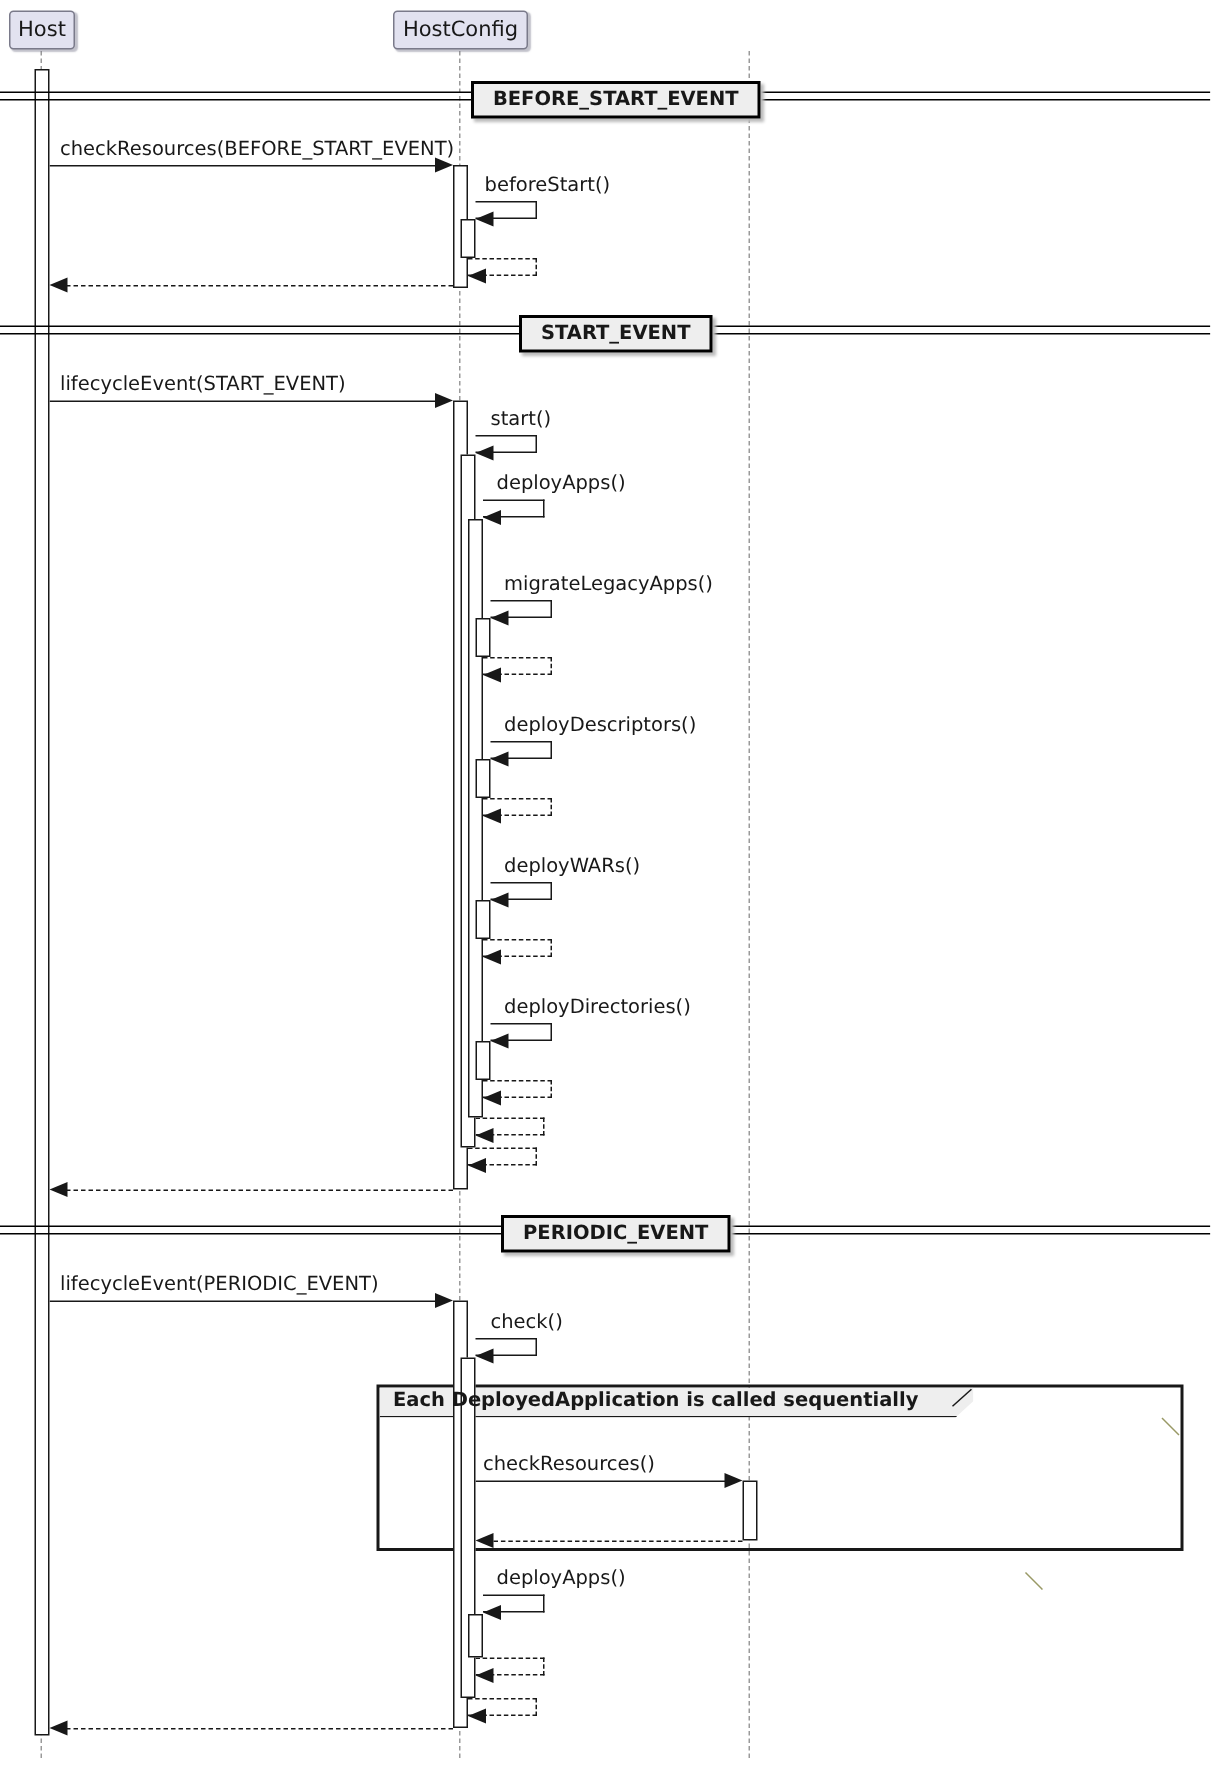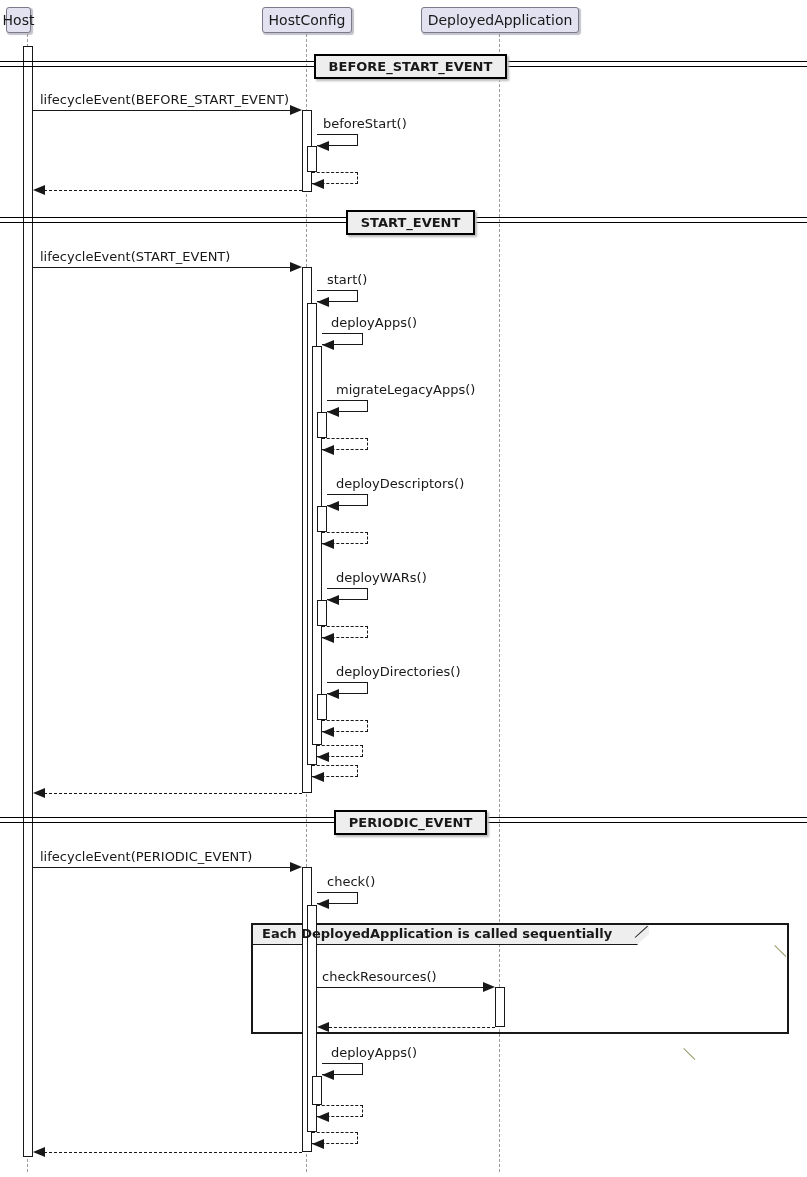--- a/index.html
+++ b/index.html
@@ -54,43 +54,40 @@
 </style>
 </head>
 <body>
 
 <div class="canvas">
 
   <div class="lifeline" style="left:27px"></div>
   <div class="lifeline" style="left:306px"></div>
   <div class="lifeline" style="left:499px"></div>
 
-  <div class="participant" style="left:6px;width:25px">
+  <div class="participant" style="left:6px;width:44px">
       <span>Host</span>
     </div>
   <div class="participant" style="left:262px;width:90px">
       <span>HostConfig</span>
-    </div>
-  <div class="participant" style="left:421px;width:158px">
-      <span>DeployedApplication</span>
     </div>
 
   <div class="group-frame">
     <div class="group-header"></div>
   </div>
   <div class="group-notch"></div>
   <div class="group-title">Each DeployedApplication is called sequentially</div>
 
   <div class="divider-line" style="top:61px"></div>
   <div class="divider-line" style="top:66px"></div>
   <div class="divider-wrap" style="top:54px">
     <span class="divider-box">BEFORE_START_EVENT</span>
   </div>
 
-  <div class="msg" style="left:40px;top:92px">lifecycleEvent(BEFORE_START_EVENT)</div>
+  <div class="msg" style="left:40px;top:92px">checkResources(BEFORE_START_EVENT)</div>
   <div class="line-solid" style="left:33px;top:110px;width:258px"></div>
   <div class="head-right" style="left:290px;top:105px"></div>
 
   <div class="msg" style="left:323px;top:116px">beforeStart()</div>
   <div class="loop" style="left:317px;top:134px;width:41px"></div>
   <div class="head-left" style="left:317px;top:141px"></div>
   <div class="loop dashed" style="left:312px;top:172px;width:46px"></div>
   <div class="head-left" style="left:312px;top:179px"></div>
 
   <div class="line-dashed" style="left:44px;top:190px;width:258px"></div>

